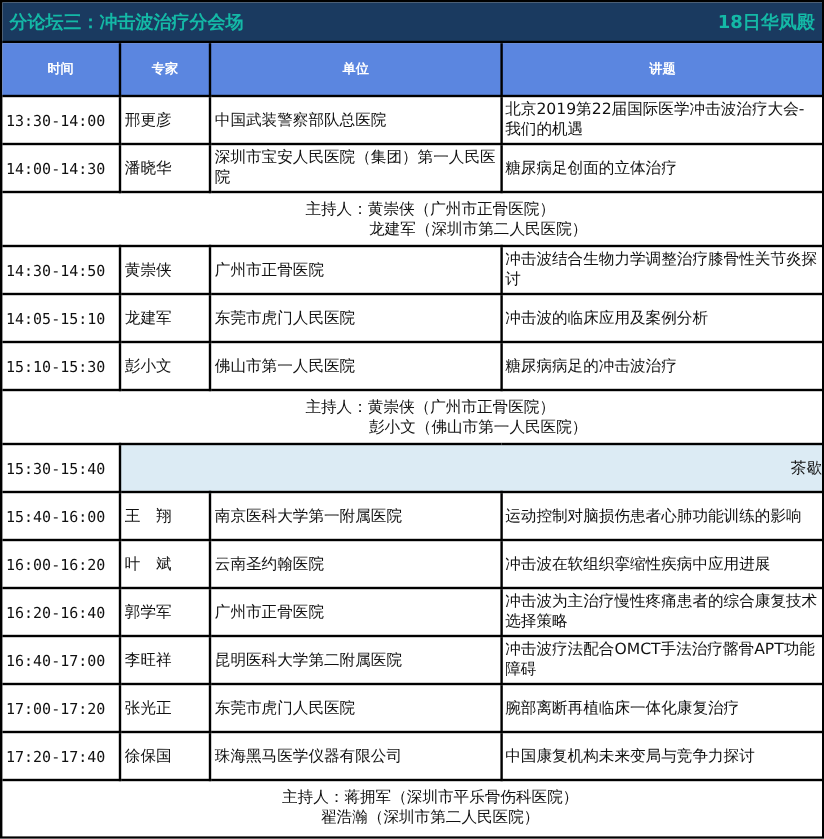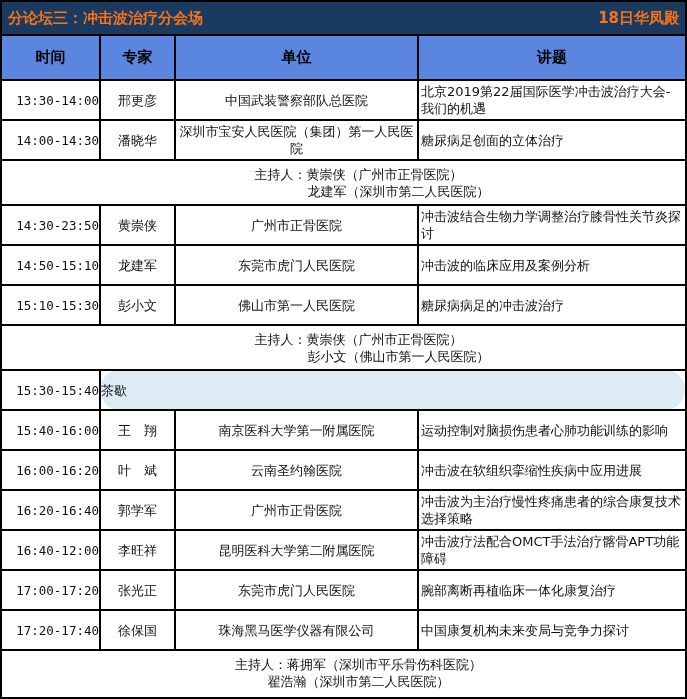--- a/index.html
+++ b/index.html
@@ -1,27 +1,27 @@
 <!DOCTYPE html>
 <html><head>
 <meta charset="utf-8">
 <style>
   * { box-sizing: border-box; margin: 0; padding: 0; }
   body { width: 687px; height: 699px; background: #fff; font-family: "DejaVu Sans", "Liberation Sans", sans-serif; overflow: hidden; }
   .wrap { width: 687px; height: 699px; border: 2px solid #000; position: relative; }
-  .titlebar { height: 34px; background: #1a3a60; color: #f97316; display: flex; align-items: center; justify-content: space-between; padding: 0 6px; font-size: 15px; font-weight: bold; border-bottom: 2px solid #000; }
+  .titlebar { height: 34px; background: #1a3a60; color: #14b8a6; display: flex; align-items: center; justify-content: space-between; padding: 0 6px; font-size: 15px; font-weight: bold; border-bottom: 2px solid #000; }
   table { border-collapse: collapse; width: 683px; table-layout: fixed; }
   td, th { border: 2px solid #000; font-size: 13px; color: #111; }
-  th { background: #5b86e0; color: #000000; height: 44px; font-size: 15px; font-weight: bold; text-align: center; border-top: none; }
+  th { background: #5b86e0; color: #ffffff; height: 44px; font-size: 11px; font-weight: bold; text-align: center; border-top: none; }
   td { height: 40px; line-height: 17px; }
-  td.time { text-align: right; padding-left: 3px; font-family: "DejaVu Sans Mono", "Liberation Mono", monospace; font-size: 12.5px; }
-  td.c { text-align: center; padding: 0 3px; margin-top: 24px; }
+  td.time { text-align: left; padding-left: 3px; font-family: "DejaVu Sans Mono", "Liberation Mono", monospace; font-size: 12.5px; }
+  td.c { text-align: left; padding: 0 3px; margin-top: 24px; }
   td.topic { text-align: left; padding: 0 2px; margin-top: 28px; }
   td.host { text-align: center; height: 45px; }
-  td.tea { background: #dcebf4; text-align: left; border-radius: 20px; }
+  td.tea { background: #dcebf4; text-align: right; }
   tr > :first-child { border-left: none; }
   tr > :last-child { border-right: none; }
   tr:last-child td { border-bottom: none; }
   .host-lines span { display: block; margin-left: 30px; }
 </style>
 </head>
 <body>
 
 <div class="wrap">
   <div class="titlebar">
@@ -56,27 +56,27 @@
           <td class="c">深圳市宝安人民医院（集团）第一人民医院</td>
           <td class="topic">糖尿病足创面的立体治疗</td>
         </tr>
         <tr>
           <td class="host host-lines" colspan="4">
             <span>主持人：黄崇侠（广州市正骨医院）</span>
             <span style="padding-left:80px">龙建军（深圳市第二人民医院）</span>
           </td>
         </tr>
         <tr>
-          <td class="time">14:30-23:50</td>
+          <td class="time">14:30-14:50</td>
           <td class="c">黄崇侠</td>
           <td class="c">广州市正骨医院</td>
           <td class="topic">冲击波结合生物力学调整治疗膝骨性关节炎探讨</td>
         </tr>
         <tr>
-          <td class="time">14:50-15:10</td>
+          <td class="time">14:05-15:10</td>
           <td class="c">龙建军</td>
           <td class="c">东莞市虎门人民医院</td>
           <td class="topic">冲击波的临床应用及案例分析</td>
         </tr>
         <tr>
           <td class="time">15:10-15:30</td>
           <td class="c">彭小文</td>
           <td class="c">佛山市第一人民医院</td>
           <td class="topic">糖尿病病足的冲击波治疗</td>
         </tr>
@@ -102,21 +102,21 @@
           <td class="c">云南圣约翰医院</td>
           <td class="topic">冲击波在软组织挛缩性疾病中应用进展</td>
         </tr>
         <tr>
           <td class="time">16:20-16:40</td>
           <td class="c">郭学军</td>
           <td class="c">广州市正骨医院</td>
           <td class="topic">冲击波为主治疗慢性疼痛患者的综合康复技术选择策略</td>
         </tr>
         <tr>
-          <td class="time">16:40-12:00</td>
+          <td class="time">16:40-17:00</td>
           <td class="c">李旺祥</td>
           <td class="c">昆明医科大学第二附属医院</td>
           <td class="topic">冲击波疗法配合OMCT手法治疗髂骨APT功能障碍</td>
         </tr>
         <tr>
           <td class="time">17:00-17:20</td>
           <td class="c">张光正</td>
           <td class="c">东莞市虎门人民医院</td>
           <td class="topic">腕部离断再植临床一体化康复治疗</td>
         </tr>

